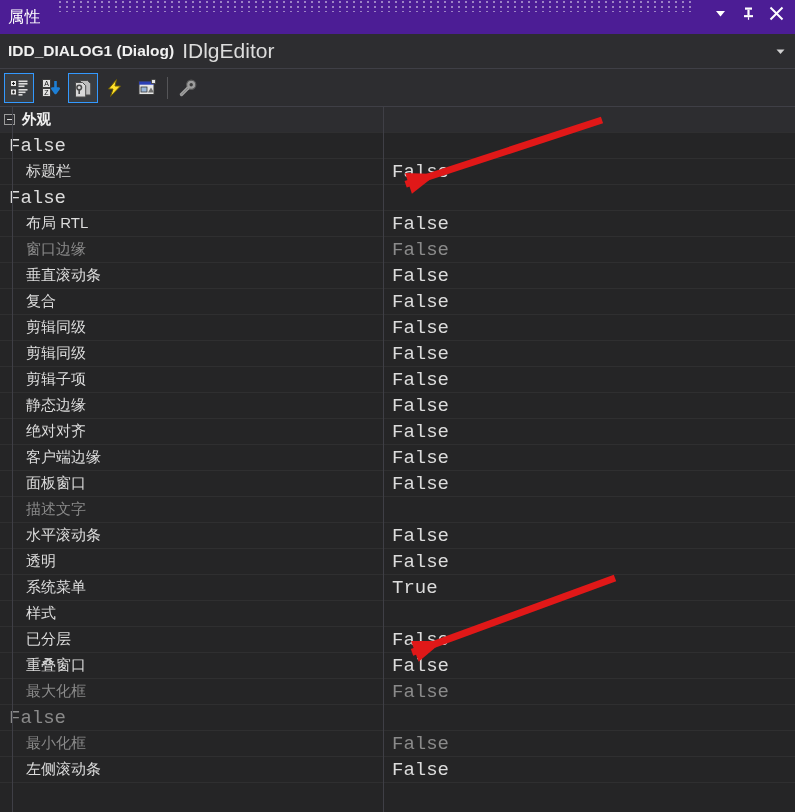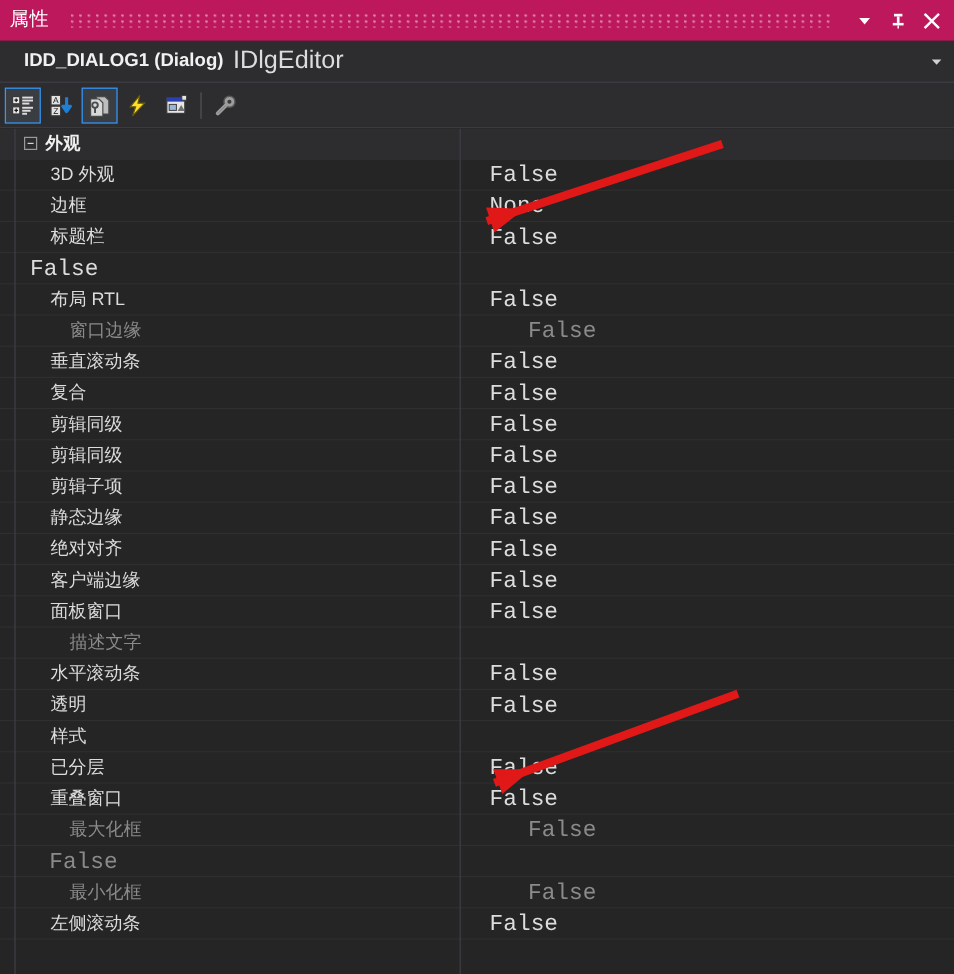--- a/index.html
+++ b/index.html
@@ -17,23 +17,23 @@
     position: relative;
     width: 795px;
     height: 812px;
     background: #252526;
   }
 
   
   .titlebar {
     position: relative;
     height: 34px;
-    background: #be185d;
+    background: #4c1d95;
     display: flex;
-    align-items: center;
+    align-items: flex-start;
     padding: 0 6px 0 8px;
   }
   .titlebar-title {
     color: #ffffff;
     font-size: 16px;
     line-height: 34px;
     white-space: nowrap;
     letter-spacing: 0.5px;
   }
   .drag-dots {
@@ -54,21 +54,21 @@
   }
   .tb-btn svg { display: block; }
 
   
   .objheader {
     position: relative;
     height: 35px;
     background: #2d2d30;
     display: flex;
     align-items: center;
-    padding-left: 20px;
+    padding-left: 8px;
     border-bottom: 1px solid #3f3f46;
   }
   .obj-name {
     color: #f1f1f1;
     font-size: 15.5px;
     font-weight: bold;
     white-space: nowrap;
   }
   .obj-type {
     color: #dcdcdc;
@@ -132,21 +132,20 @@
     background: #3f3f46;
     z-index: 2;
   }
 
   .row {
     position: relative;
     height: 26px;
     display: flex;
     align-items: center;
     border-bottom: 1px solid #2f2f30;
-    padding-left: 16px;
   }
   .row.category {
     background: #2d2d30;
     border-bottom: 1px solid #2f2f30;
   }
   .cat-toggle {
     width: 18px; height: 26px;
     display: flex; align-items: center; justify-content: center;
     cursor: pointer;
     flex: 0 0 18px;
@@ -182,21 +181,21 @@
   .prop-value {
     flex: 1;
     padding-left: 9px;
     color: #dcdcdc;
     font-size: 19px;
     white-space: nowrap;
     overflow: hidden;
     font-family: Liberation Mono, monospace;
   }
   .row.dim .prop-name,
-  .row.dim .prop-value { color: #8a8a8a; margin-left: 16px; }
+  .row.dim .prop-value { color: #8a8a8a; }
 
   
   .arrows {
     position: absolute;
     left: 0; top: 0;
     width: 795px; height: 812px;
     pointer-events: none;
     z-index: 20;
   }
 </style>
@@ -310,26 +309,21 @@
 
     <div class="row category">
       <div class="cat-toggle">
         <div class="cat-box"></div>
       </div>
       <span class="cat-label">外观</span>
     </div>
 
     <div id="rows">
         <div class="row">
-          <span class="prop-name">3D 外观</span>
-          <span class="prop-value">False</span>
-        </div>
-        <div class="row">
-          <span class="prop-name">边框</span>
-          <span class="prop-value">None</span>
+          <span class="prop-value">False</span>
         </div>
         <div class="row">
           <span class="prop-name">标题栏</span>
           <span class="prop-value">False</span>
         </div>
         <div class="row">
           <span class="prop-value">False</span>
         </div>
         <div class="row">
           <span class="prop-name">布局 RTL</span>
@@ -379,20 +373,24 @@
           <span class="prop-name">描述文字</span>
           <span class="prop-value"></span>
         </div>
         <div class="row">
           <span class="prop-name">水平滚动条</span>
           <span class="prop-value">False</span>
         </div>
         <div class="row">
           <span class="prop-name">透明</span>
           <span class="prop-value">False</span>
+        </div>
+        <div class="row">
+          <span class="prop-name">系统菜单</span>
+          <span class="prop-value">True</span>
         </div>
         <div class="row">
           <span class="prop-name">样式</span>
         </div>
         <div class="row">
           <span class="prop-name">已分层</span>
           <span class="prop-value">False</span>
         </div>
         <div class="row">
           <span class="prop-name">重叠窗口</span>

